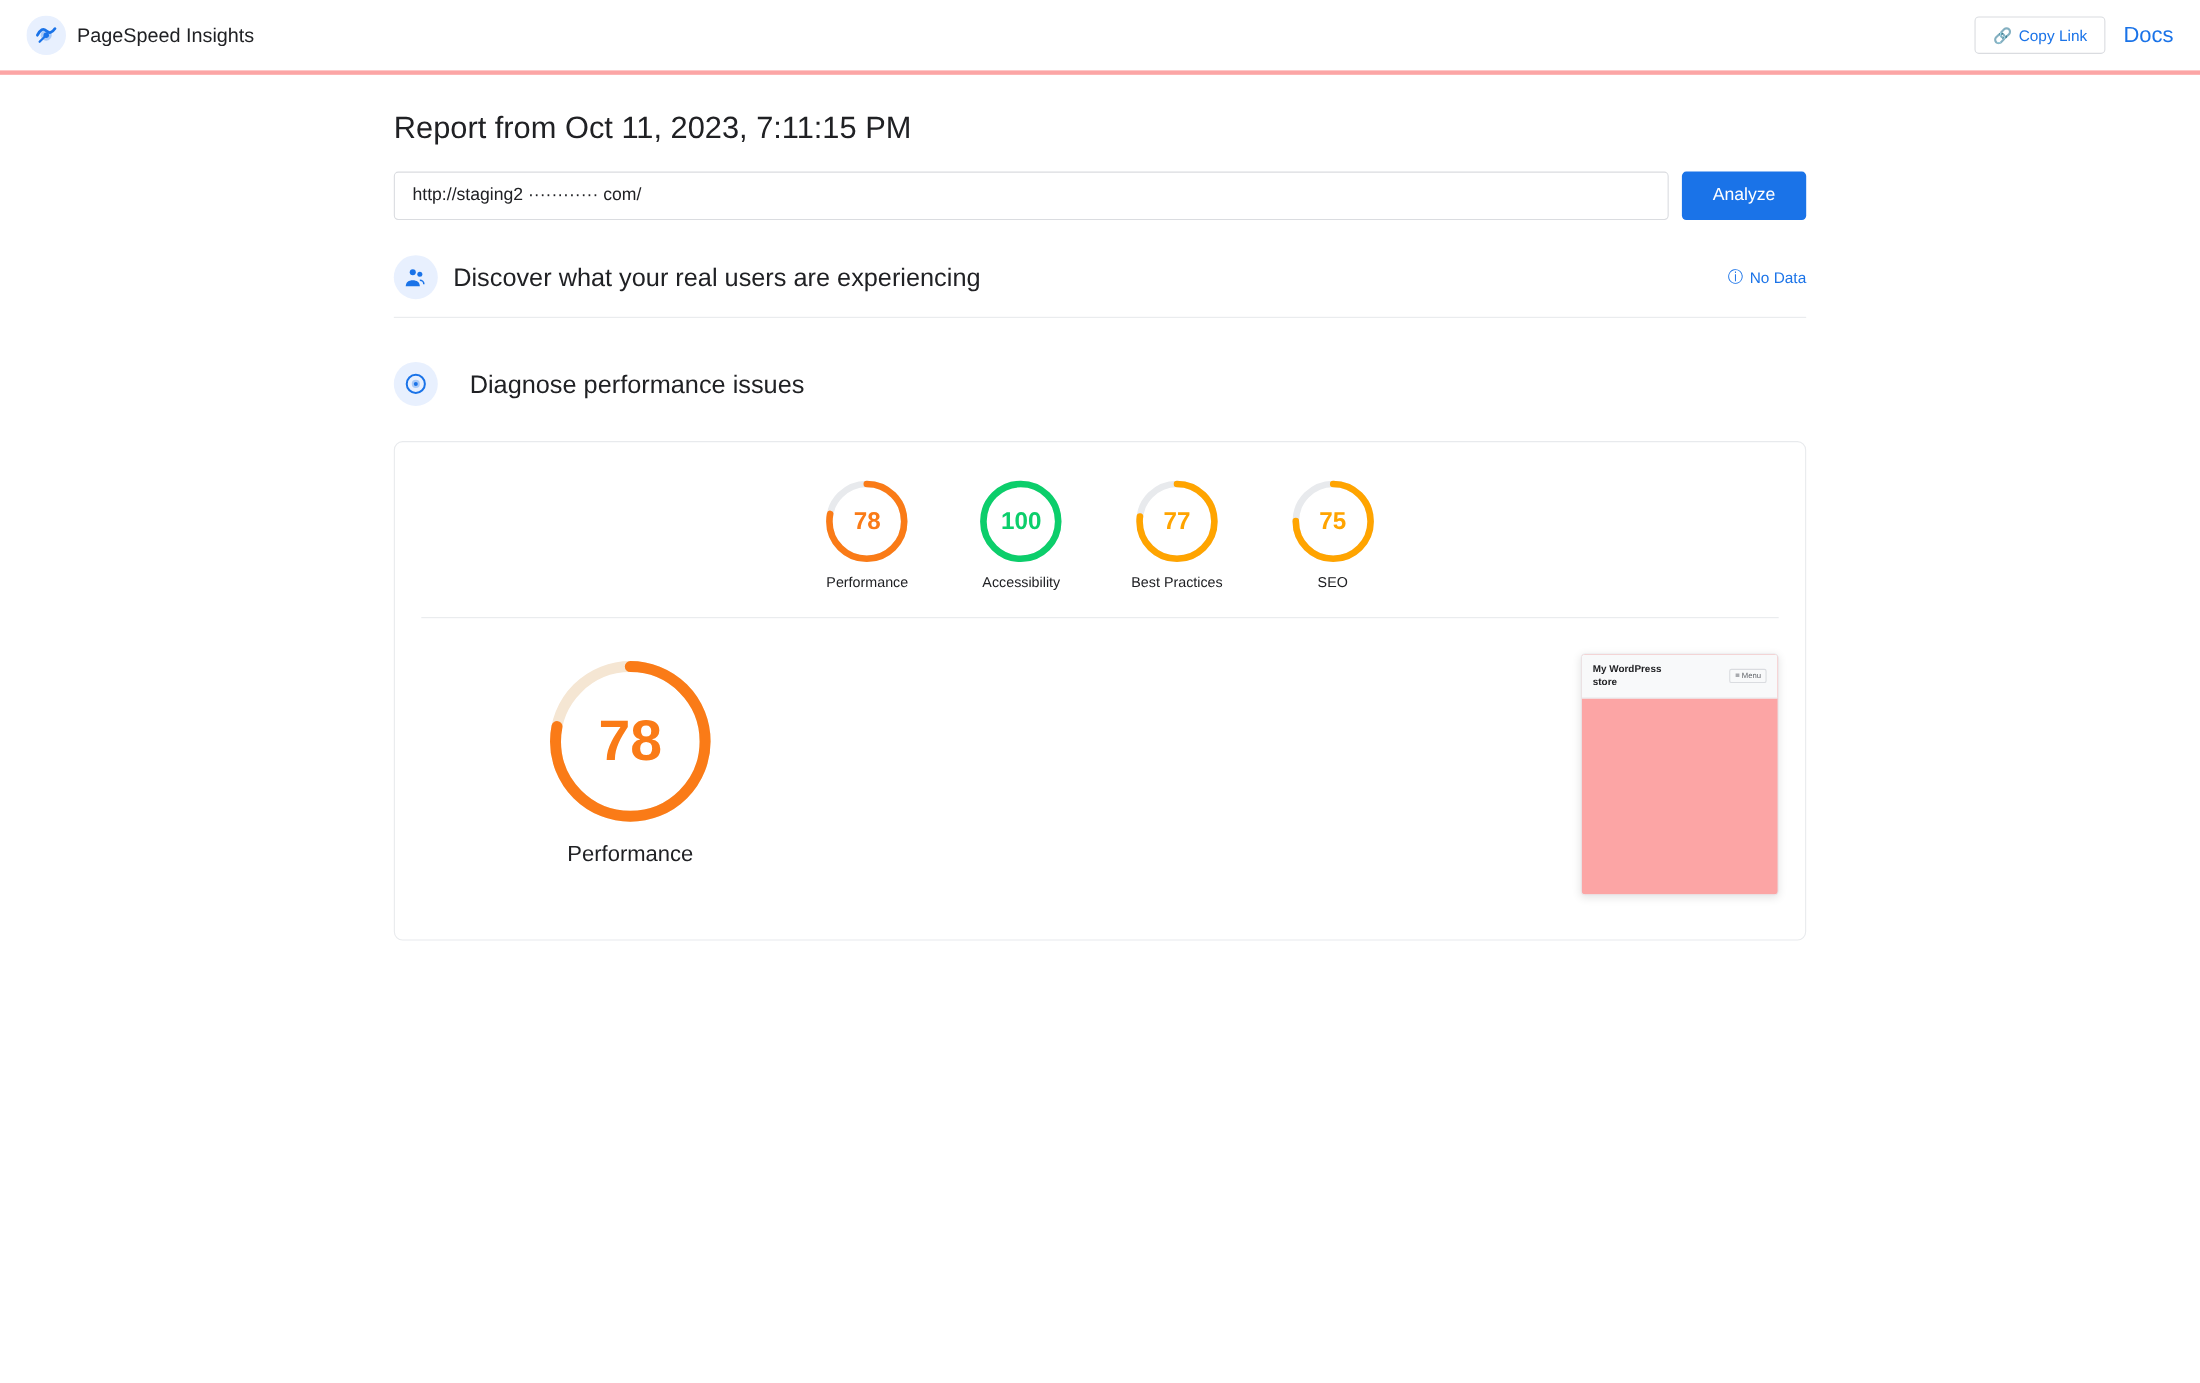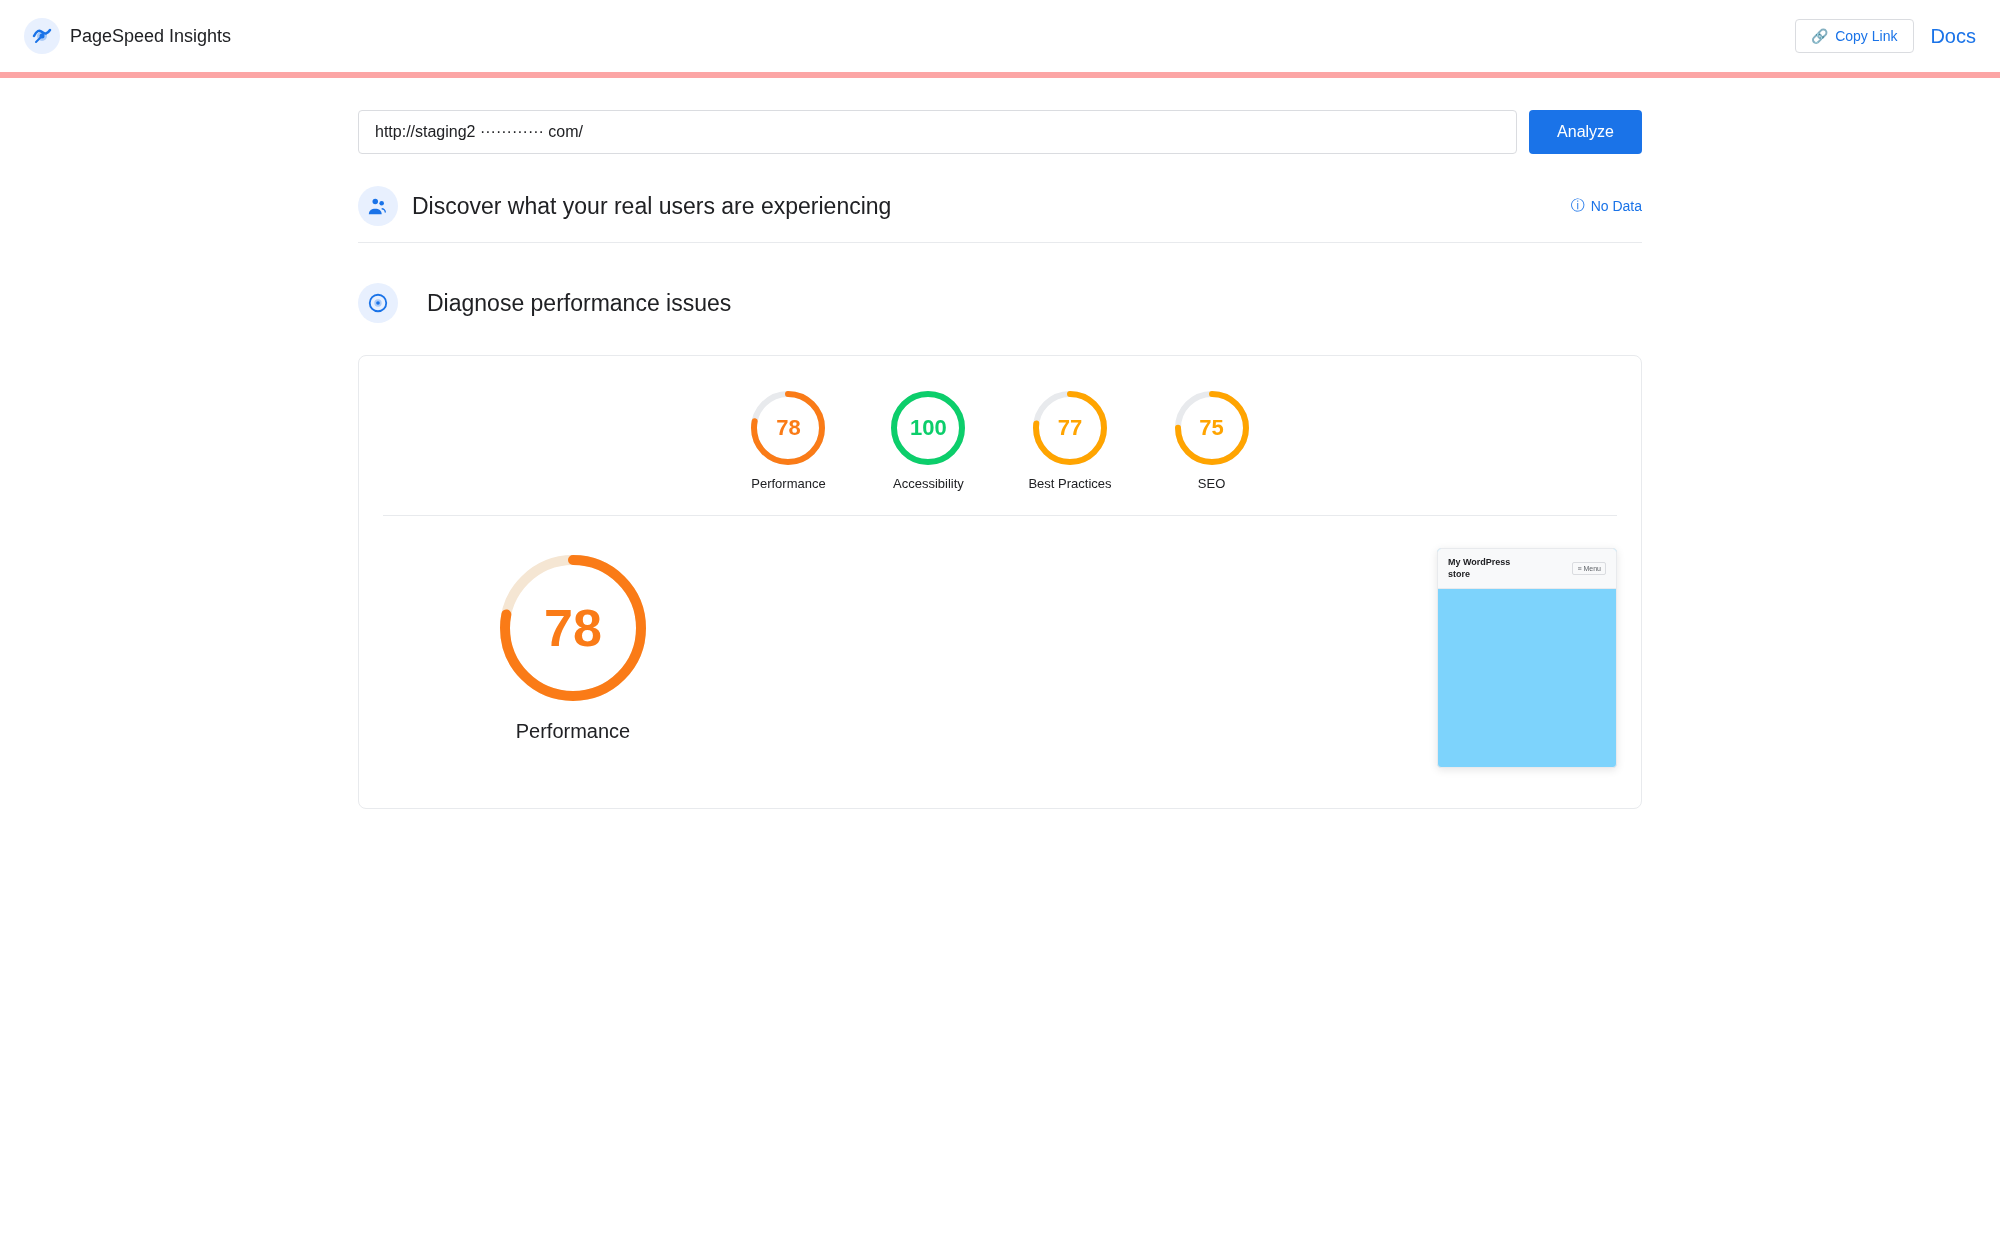--- a/index.html
+++ b/index.html
@@ -9,22 +9,22 @@
       color: #202124;
       font-size: 14px;
     }
 
     
     .header {
       display: flex;
       align-items: center;
       justify-content: space-between;
       padding: 12px 24px;
-      border-bottom: 6px solid #fca5a5;
-      height: 78px;
+      border-bottom: 4px solid #fca5a5;
+      height: 68px;
     }
     .header-left {
       display: flex;
       align-items: center;
       gap: 10px;
     }
     .logo-icon {
       width: 36px;
       height: 36px;
     }
@@ -282,21 +282,21 @@
       flex: 1;
       display: flex;
       justify-content: flex-end;
     }
     .screenshot-frame {
       width: 180px;
       height: 220px;
       border: 1px solid #e8eaed;
       border-radius: 4px;
       overflow: hidden;
-      background: #7dd3fc;
+      background: #fca5a5;
       box-shadow: 0 2px 8px rgba(0,0,0,0.1);
     }
     .screenshot-header {
       background: #f8f9fa;
       padding: 8px 10px;
       border-bottom: 1px solid #e8eaed;
       display: flex;
       justify-content: space-between;
       align-items: center;
     }
@@ -365,20 +365,21 @@
     <button class="copy-link-btn">
       <span>🔗</span>
       <span>Copy Link</span>
     </button>
     <a class="docs-link">Docs</a>
   </div>
 </header>
 
 <main class="main">
 
+  <h1 class="report-title">Report from Oct 11, 2023, 7:11:15 PM</h1>
 
   <div class="url-row">
     <input class="url-input" type="text" value="http://staging2 ············ com/" style="">
     <button class="analyze-btn">Analyze</button>
   </div>
 
 
   <div class="section">
     <div class="section-header">
       <div class="section-header-left">

